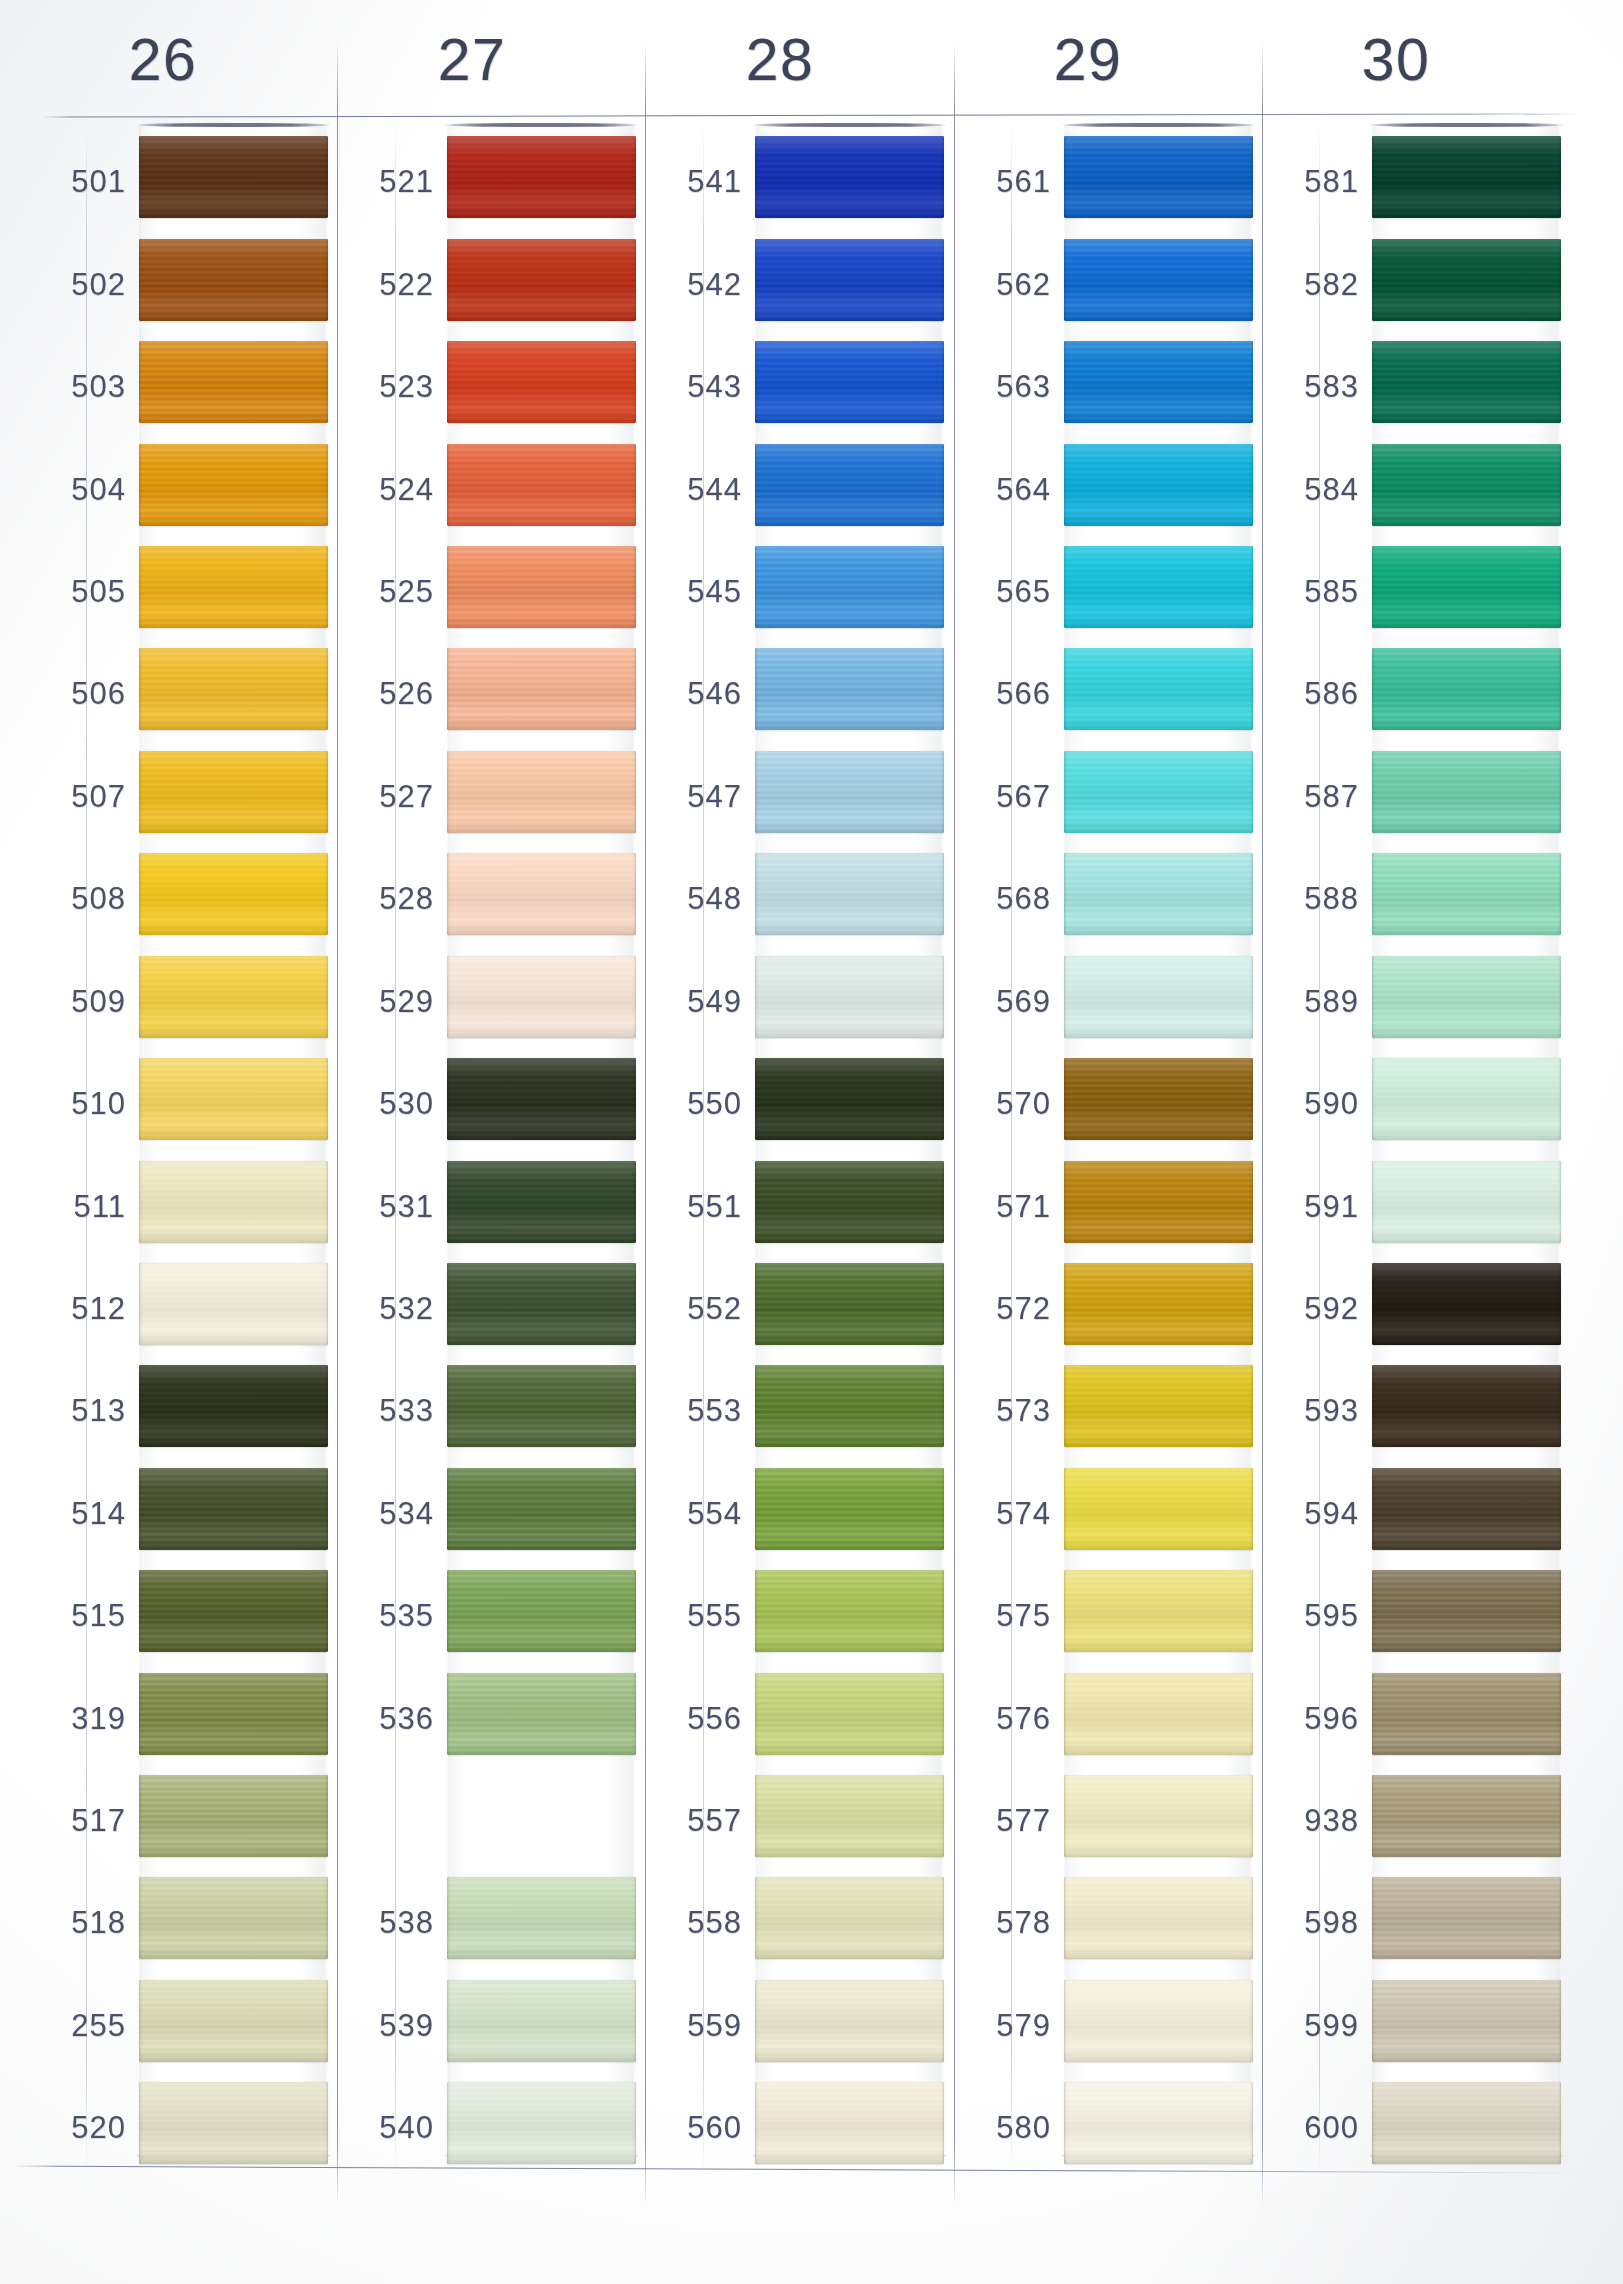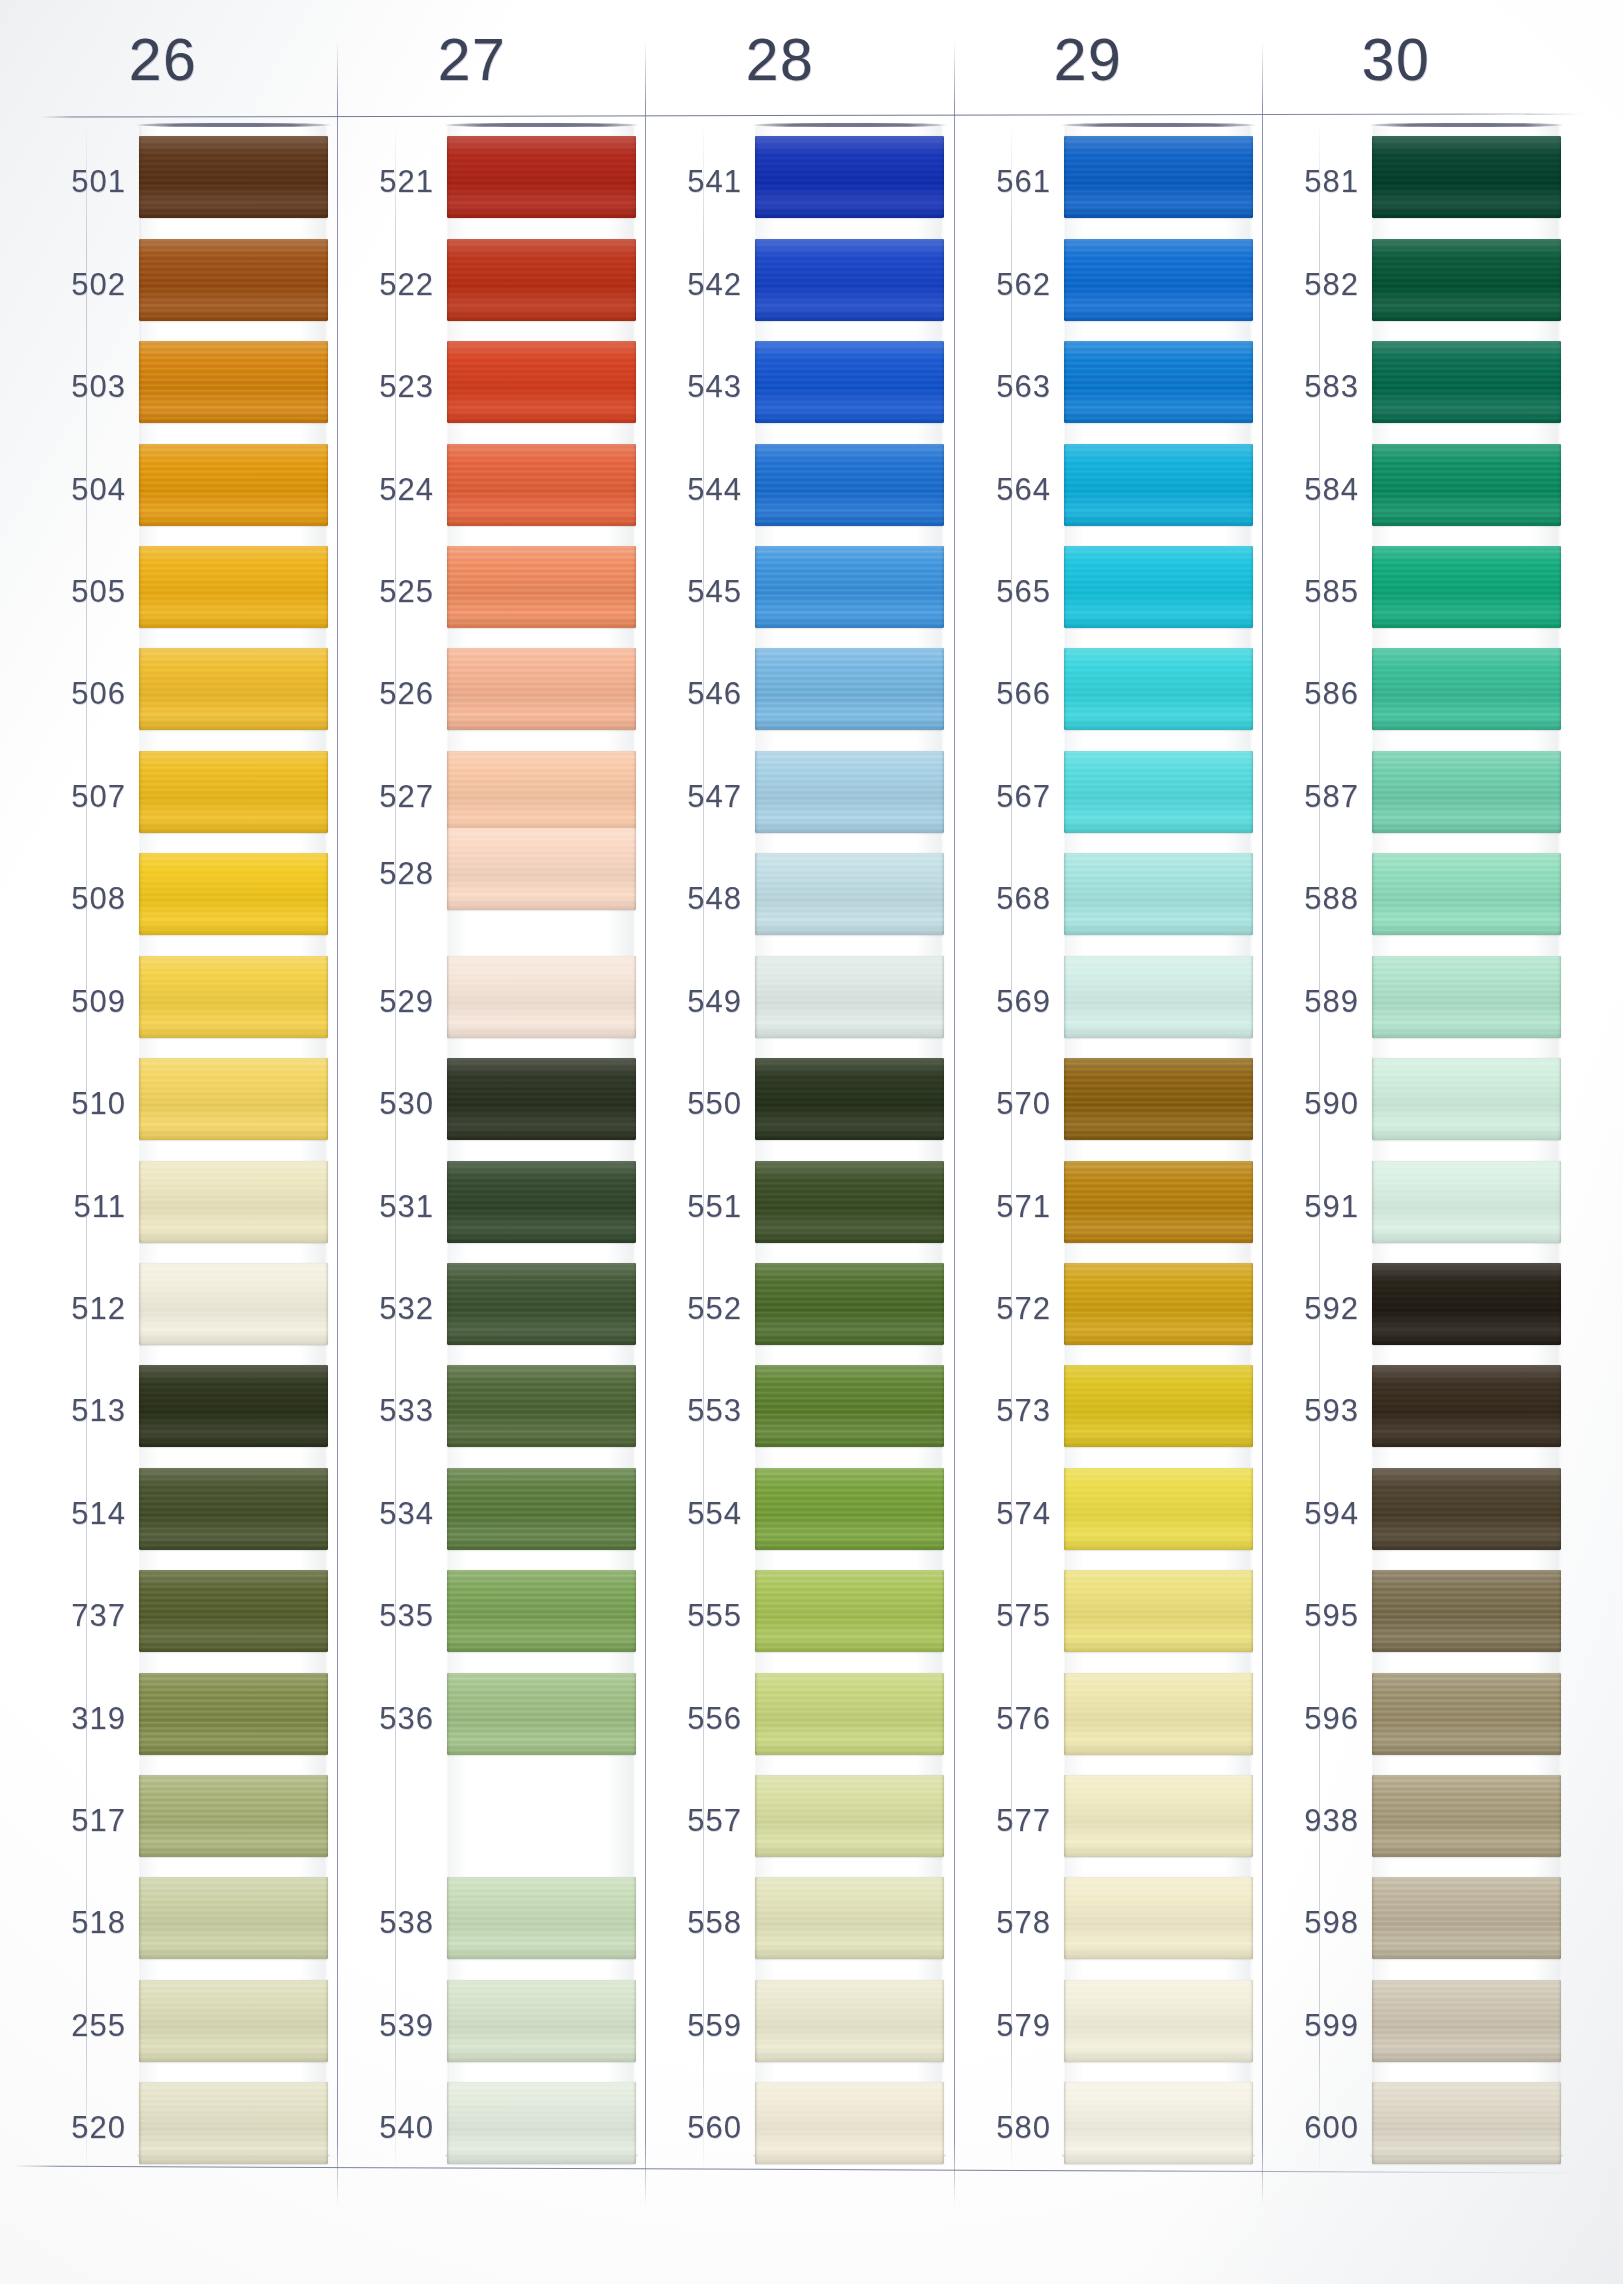--- a/index.html
+++ b/index.html
@@ -332,21 +332,21 @@
         <div class="row" style="top: 1344px;">
           <div class="row-label">514</div>
           <div class="skein">
             <div class="fill" style="background: rgb(69, 80, 44);"></div>
             <div class="threads"></div>
             <div class="sheen"></div>
             <div class="edge"></div>
           </div>
         </div>
         <div class="row" style="top: 1446px;">
-          <div class="row-label">737</div>
+          <div class="row-label">515</div>
           <div class="skein">
             <div class="fill" style="background: rgb(86, 96, 47);"></div>
             <div class="threads"></div>
             <div class="sheen"></div>
             <div class="edge"></div>
           </div>
         </div>
         <div class="row" style="top: 1549px;">
           <div class="row-label">319</div>
           <div class="skein">
@@ -453,21 +453,21 @@
         </div>
         <div class="row" style="top: 627px;">
           <div class="row-label">527</div>
           <div class="skein">
             <div class="fill" style="background: rgb(249, 198, 165);"></div>
             <div class="threads"></div>
             <div class="sheen"></div>
             <div class="edge"></div>
           </div>
         </div>
-        <div class="row" style="top: 704px;">
+        <div class="row" style="top: 729px;">
           <div class="row-label">528</div>
           <div class="skein">
             <div class="fill" style="background: rgb(250, 216, 195);"></div>
             <div class="threads"></div>
             <div class="sheen"></div>
             <div class="edge"></div>
           </div>
         </div>
         <div class="row" style="top: 832px;">
           <div class="row-label">529</div>

